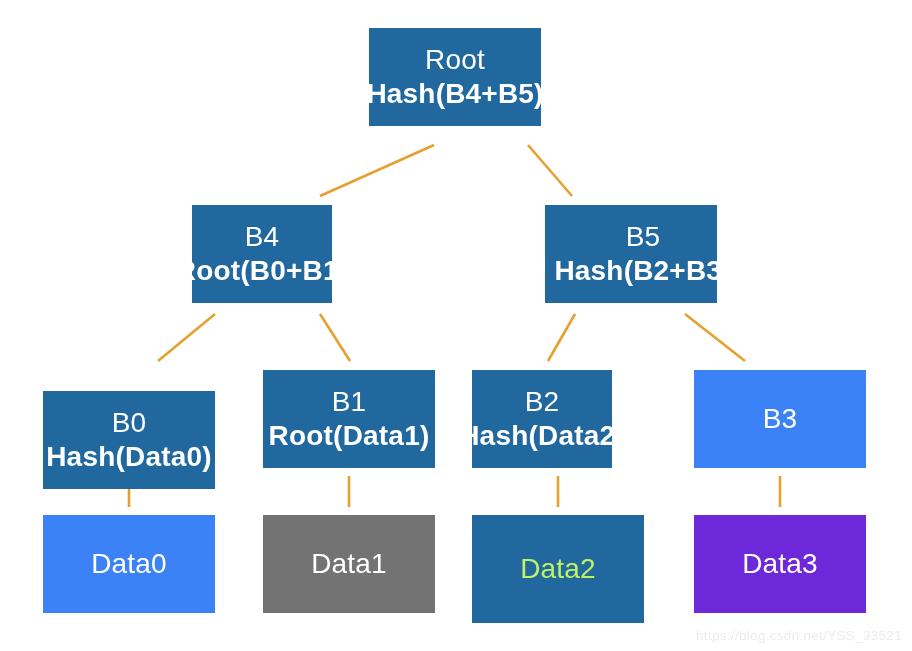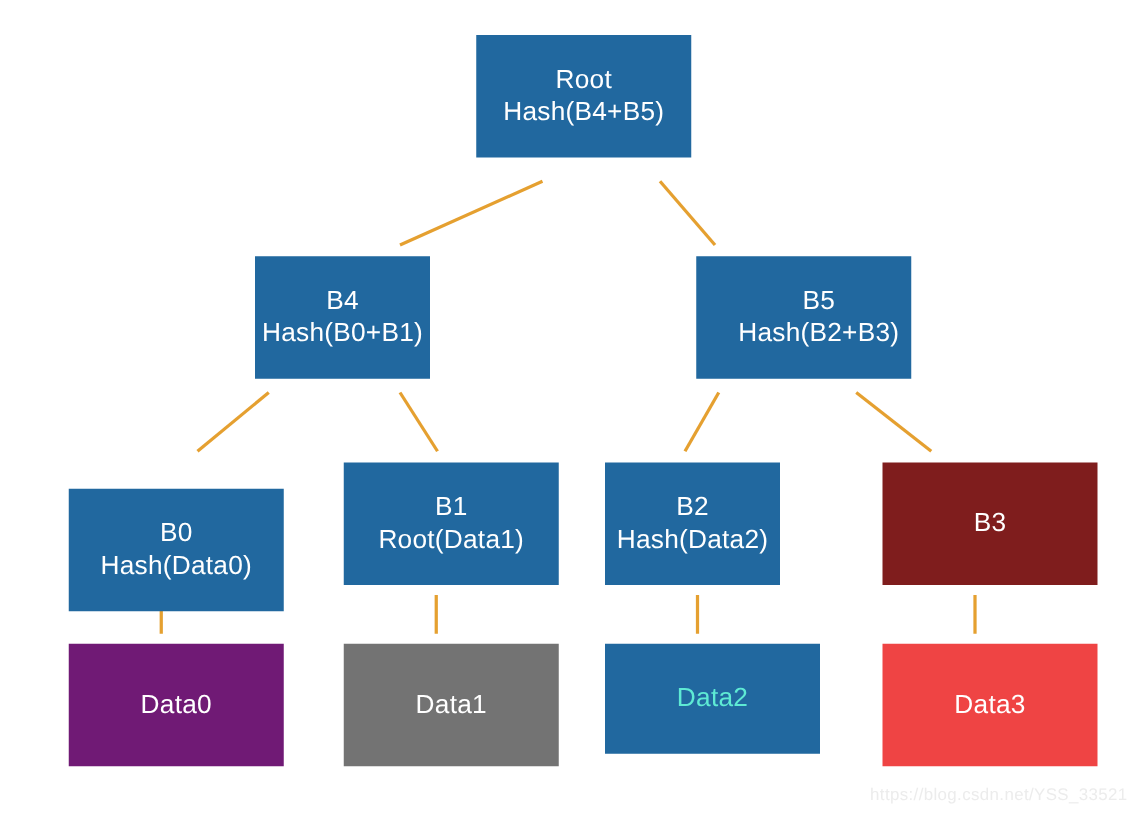--- a/index.html
+++ b/index.html
@@ -30,27 +30,26 @@
     position: absolute;
     box-sizing: border-box;
     background: #21689F;
     color: #ffffff;
     display: flex;
     flex-direction: column;
     align-items: center;
     justify-content: center;
     text-align: center;
     line-height: 1.22;
-    font-size: 21px;
+    font-size: 28px;
     letter-spacing: 0.2px;
     z-index: 2;
-    margin-left: 12px;
   }
   .node .line1 { display: block; }
-  .node .line2 { display: block; }
+  .node .line2 { display: block; font-weight: bold; }
   .node.single { justify-content: center; }
   .watermark {
     position: absolute;
     right: 10px;
     bottom: 8px;
     font-size: 13.5px;
     color: #ECECEC;
     letter-spacing: 0.3px;
     white-space: nowrap;
     z-index: 3;
@@ -74,21 +73,21 @@
       <line x1="780" y1="476" x2="780" y2="507" stroke="#E5A030" stroke-width="2.6" stroke-linecap="butt"></line>
     </svg>
 
   <div class="node" style="left: 369px; top: 28px; width: 172px; height: 98px; background: rgb(33, 104, 159); color: rgb(255, 255, 255);">
     <span class="line1">Root</span>
     <span class="line2">Hash(B4+B5)</span>
   </div>
 
   <div class="node" style="left: 192px; top: 205px; width: 140px; height: 98px; background: rgb(33, 104, 159); color: rgb(255, 255, 255);">
     <span class="line1">B4</span>
-    <span class="line2">Hash(B0+B1)</span>
+    <span class="line2">Root(B0+B1)</span>
   </div>
 
   <div class="node" style="left: 545px; top: 205px; width: 172px; height: 98px; background: rgb(33, 104, 159); color: rgb(255, 255, 255); padding-left: 24px;">
     <span class="line1">B5</span>
     <span class="line2">Hash(B2+B3)</span>
   </div>
 
   <div class="node" style="left: 43px; top: 391px; width: 172px; height: 98px; background: rgb(33, 104, 159); color: rgb(255, 255, 255);">
     <span class="line1">B0</span>
     <span class="line2">Hash(Data0)</span>
@@ -97,35 +96,35 @@
   <div class="node" style="left: 263px; top: 370px; width: 172px; height: 98px; background: rgb(33, 104, 159); color: rgb(255, 255, 255); text-align: center;">
     <span class="line1">B1</span>
     <span class="line2">Root(Data1)</span>
   </div>
 
   <div class="node" style="left: 472px; top: 370px; width: 140px; height: 98px; background: rgb(33, 104, 159); color: rgb(255, 255, 255);">
     <span class="line1">B2</span>
     <span class="line2">Hash(Data2)</span>
   </div>
 
-  <div class="node" style="left: 694px; top: 370px; width: 172px; height: 98px; background: #7f1d1d; color: rgb(255, 255, 255); text-align: right;">
+  <div class="node" style="left: 694px; top: 370px; width: 172px; height: 98px; background: #3b82f6; color: rgb(255, 255, 255); text-align: right;">
     <span class="line1">B3</span>
   </div>
 
-  <div class="node single" style="left: 43px; top: 515px; width: 172px; height: 98px; background: #701a75; color: rgb(255, 255, 255);">
+  <div class="node single" style="left: 43px; top: 515px; width: 172px; height: 98px; background: #3b82f6; color: rgb(255, 255, 255);">
     <span class="line1">Data0</span>
   </div>
 
   <div class="node single" style="left: 263px; top: 515px; width: 172px; height: 98px; background: #737373; color: rgb(255, 255, 255);">
     <span class="line1">Data1</span>
   </div>
 
-  <div class="node single" style="left: 472px; top: 515px; width: 172px; height: 88px; background: rgb(33, 104, 159); color: #5eead4;">
+  <div class="node single" style="left: 472px; top: 515px; width: 172px; height: 108px; background: rgb(33, 104, 159); color: #bef264;">
     <span class="line1">Data2</span>
   </div>
 
-  <div class="node single" style="left: 694px; top: 515px; width: 172px; height: 98px; background: #ef4444; color: rgb(255, 255, 255);">
+  <div class="node single" style="left: 694px; top: 515px; width: 172px; height: 98px; background: #6d28d9; color: rgb(255, 255, 255);">
     <span class="line1">Data3</span>
   </div>
 
   <div class="watermark" style="color: rgb(236, 236, 236);">https://blog.csdn.net/YSS_33521</div>
 
 </div>
 
 </body></html>

